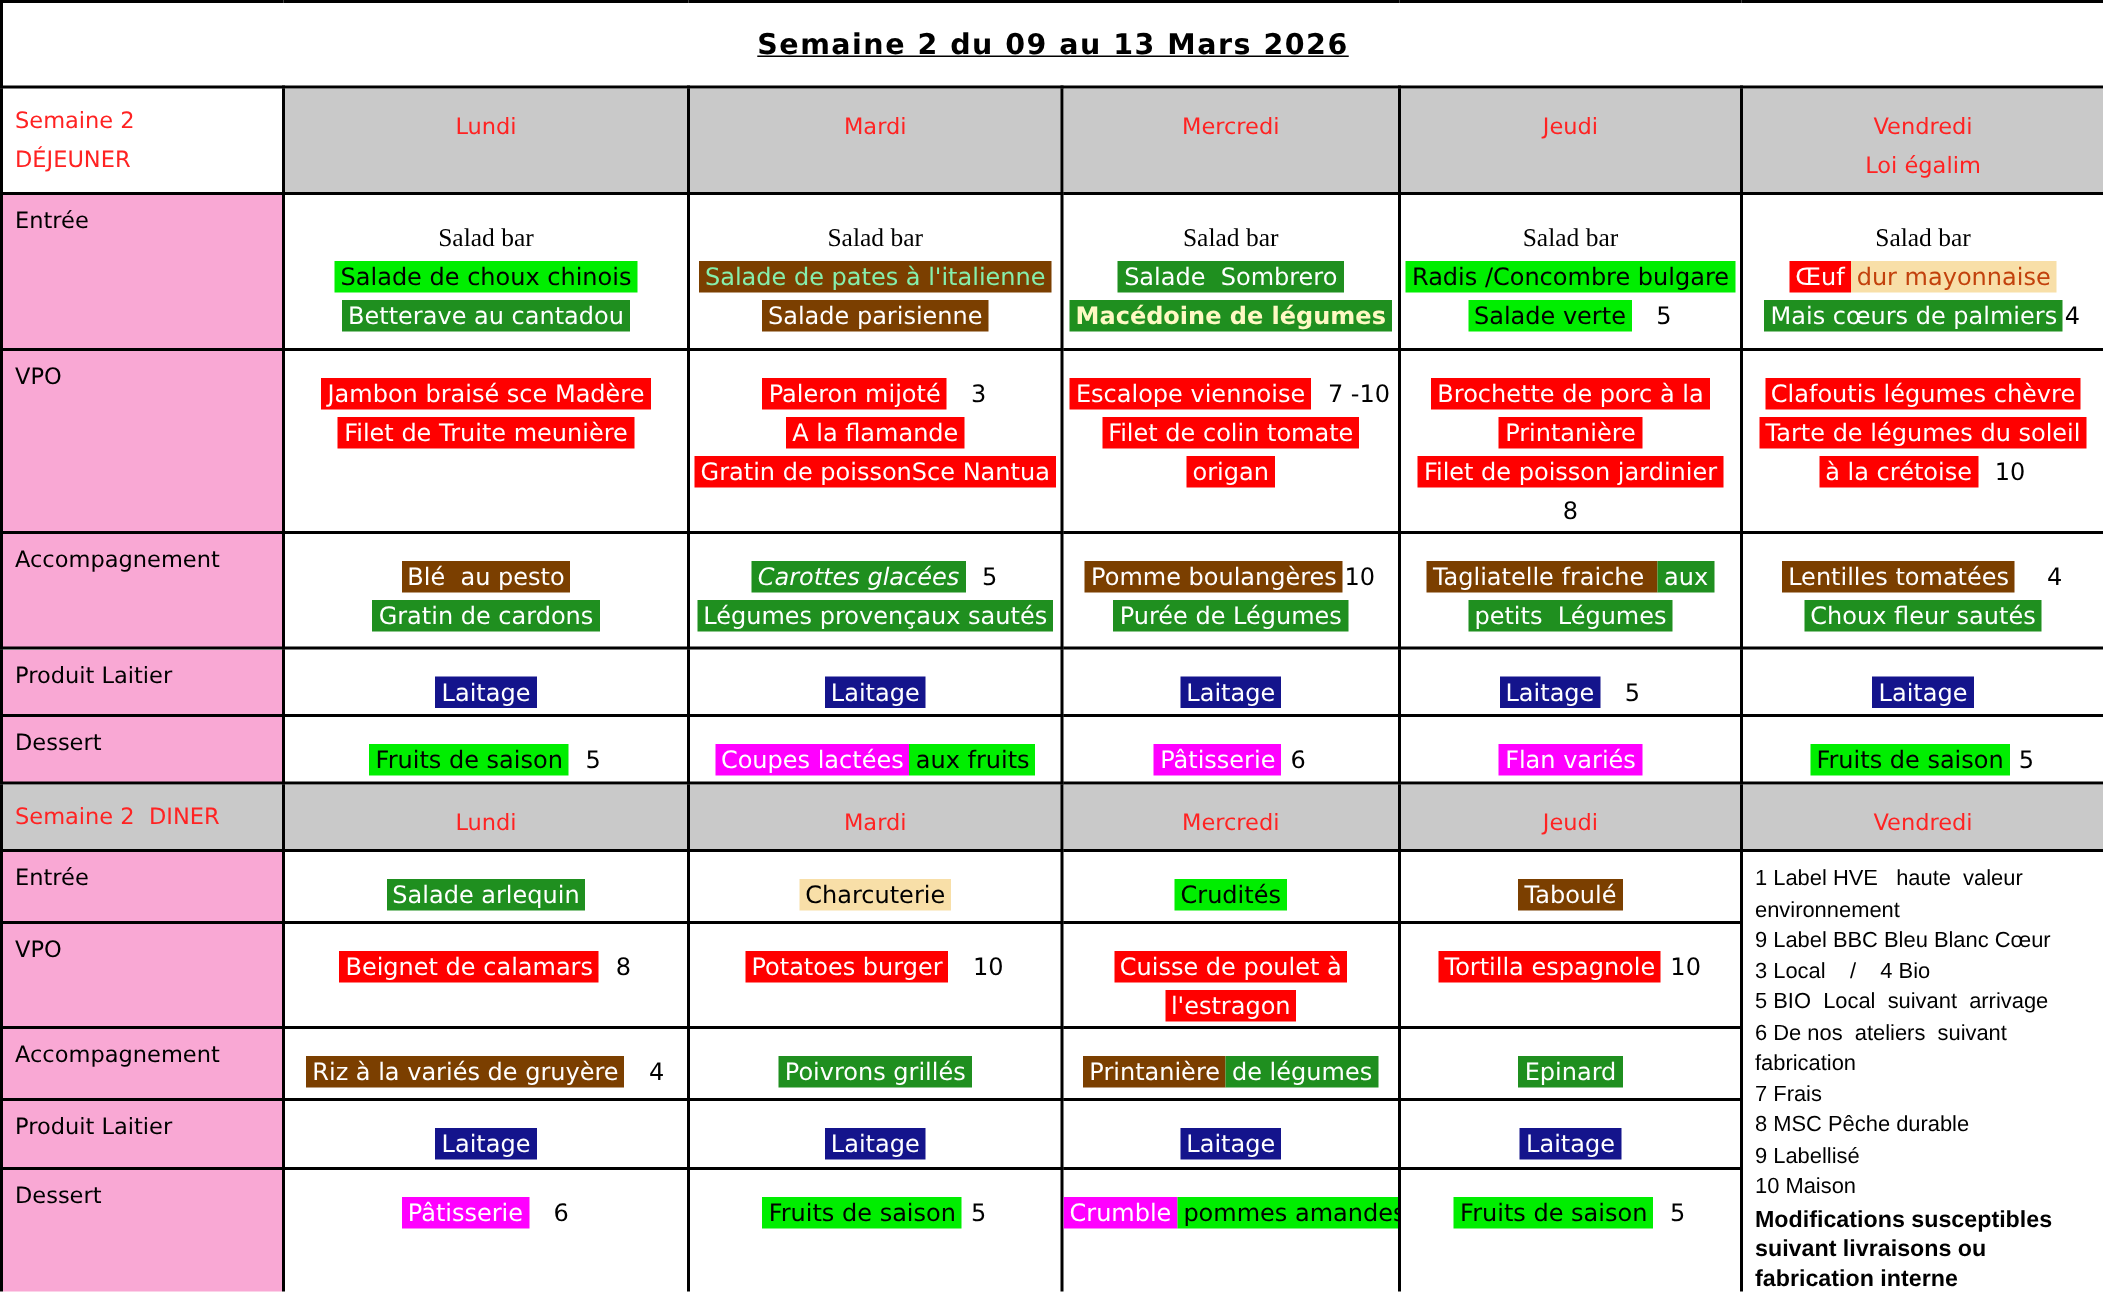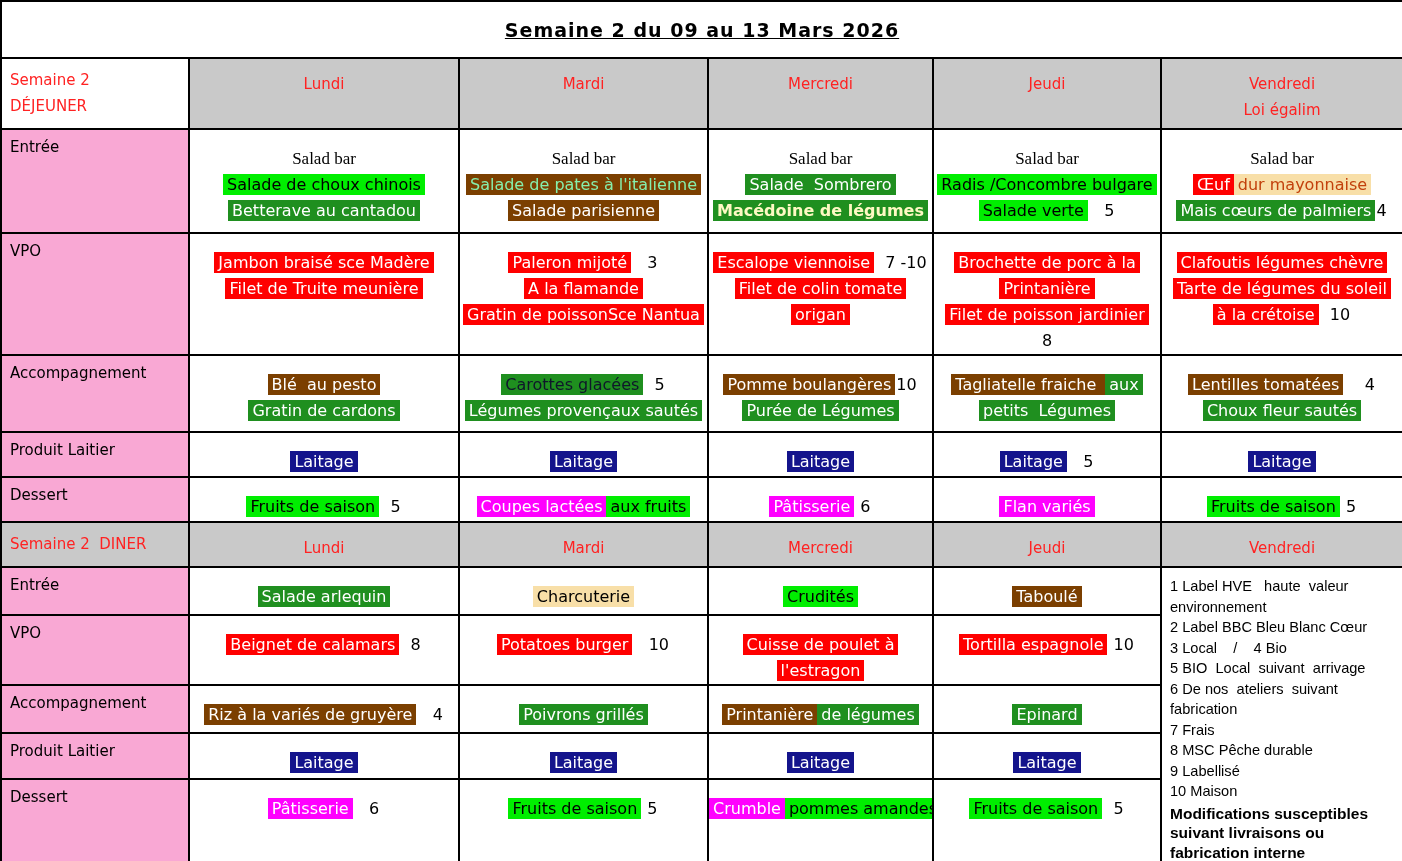--- a/index.html
+++ b/index.html
@@ -115,21 +115,21 @@
           <div class="line"><span class="seg" style="color: rgb(255, 255, 255); background: rgb(255, 0, 0);">à la crétoise</span><span class="seg plainnum" style="color: rgb(0, 0, 0);">  10</span></div>
         </td>
       </tr>
       <tr style="height: 77px;">
         <td class="label-cell">Accompagnement</td>
         <td class="menu-cell">
           <div class="line"><span class="seg" style="color: rgb(255, 255, 255); background: rgb(123, 63, 0);">Blé  au pesto</span></div>
           <div class="line"><span class="seg" style="color: rgb(255, 255, 255); background: rgb(31, 143, 31);">Gratin de cardons</span></div>
         </td>
         <td class="menu-cell">
-          <div class="line"><span class="seg" style="color: #0f172a; background: rgb(31, 143, 31);">Carottes glacées</span><span class="seg plainnum" style="color: rgb(0, 0, 0);">  5</span></div>
+          <div class="line"><span class="seg" style="color: #ffffff; background: rgb(31, 143, 31); font-style: italic;">Carottes glacées</span><span class="seg plainnum" style="color: rgb(0, 0, 0);">  5</span></div>
           <div class="line"><span class="seg" style="color: rgb(255, 255, 255); background: rgb(31, 143, 31); text-align: right;">Légumes provençaux sautés</span></div>
         </td>
         <td class="menu-cell">
           <div class="line"><span class="seg" style="color: rgb(255, 255, 255); background: rgb(123, 63, 0);">Pomme boulangères</span><span class="seg plainnum" style="color: rgb(0, 0, 0);">10</span></div>
           <div class="line"><span class="seg" style="color: rgb(255, 255, 255); background: rgb(31, 143, 31);">Purée de Légumes</span></div>
         </td>
         <td class="menu-cell">
           <div class="line"><span class="seg" style="color: rgb(255, 255, 255); background: rgb(123, 63, 0);">Tagliatelle fraiche </span><span class="seg" style="color: rgb(255, 255, 255); background: rgb(31, 143, 31);">aux</span></div>
           <div class="line"><span class="seg" style="color: rgb(255, 255, 255); background: rgb(31, 143, 31);">petits  Légumes</span></div>
         </td>
@@ -201,21 +201,21 @@
           <div class="line"><span class="seg" style="color: rgb(0, 0, 0); background: rgb(248, 223, 168);">Charcuterie</span></div>
         </td>
         <td class="menu-cell">
           <div class="line"><span class="seg" style="color: rgb(0, 0, 0); background: rgb(0, 238, 0);">Crudités</span></div>
         </td>
         <td class="menu-cell">
           <div class="line"><span class="seg" style="color: rgb(255, 255, 255); background: rgb(123, 63, 0);">Taboulé</span></div>
         </td>
         <td rowspan="5" class="legend-cell">
           <div class="legend-line">1 Label HVE   haute  valeur environnement</div>
-          <div class="legend-line">2 Label BBC Bleu Blanc Cœur</div>
+          <div class="legend-line">9 Label BBC Bleu Blanc Cœur</div>
           <div class="legend-line">3 Local    /    4 Bio</div>
           <div class="legend-line">5 BIO  Local  suivant  arrivage</div>
           <div class="legend-line">6 De nos  ateliers  suivant fabrication</div>
           <div class="legend-line">7 Frais</div>
           <div class="legend-line">8 MSC Pêche durable</div>
           <div class="legend-line">9 Labellisé</div>
           <div class="legend-line">10 Maison</div>
           <div class="legend-note">Modifications susceptibles suivant livraisons ou fabrication interne</div>
         </td>
       </tr>

